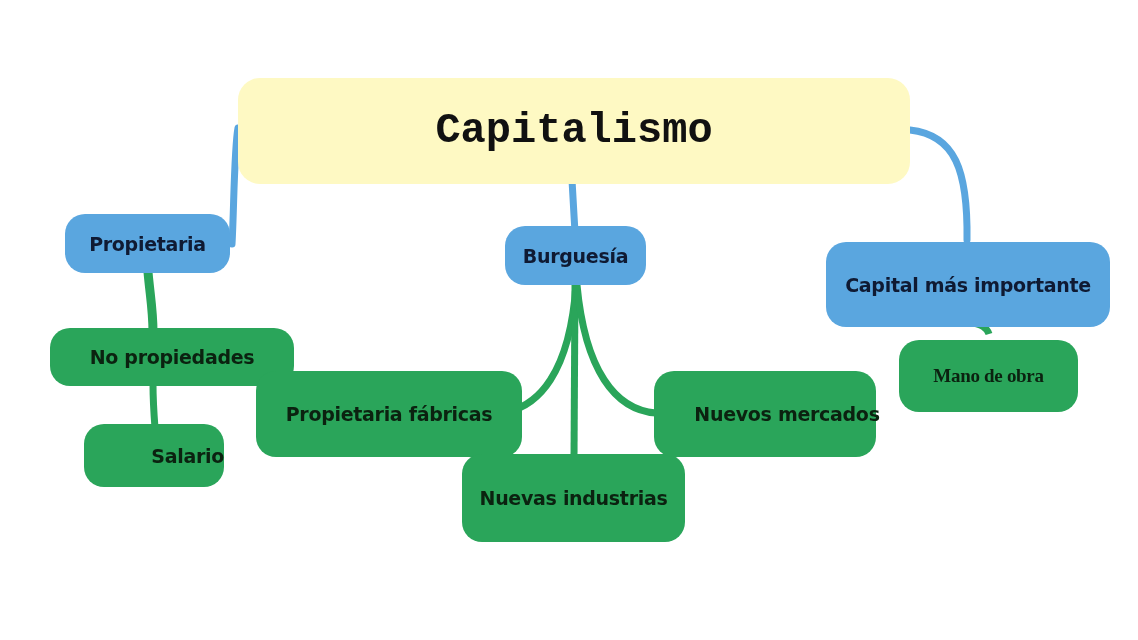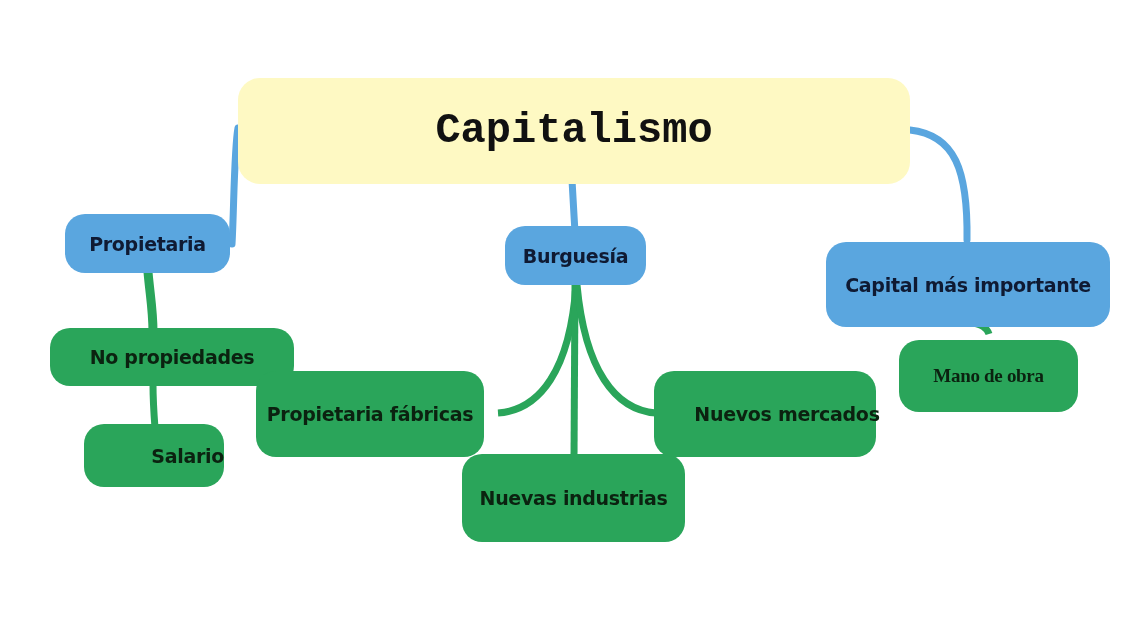--- a/index.html
+++ b/index.html
@@ -56,21 +56,21 @@
   </div>
 
   <div class="node green" style="left:84px; top:424px; width:140px; height:63px;justify-content:flex-end;">
     <span>Salario</span>
   </div>
 
   <div class="node blue" style="left:505px; top:226px; width:141px; height:59px;">
     <span>Burguesía</span>
   </div>
 
-  <div class="node green" style="left:256px; top:371px; width:228px; height:86px;">
+  <div class="node green" style="left:256px; top:371px; width:266px; height:86px;">
     <span>Propietaria fábricas</span>
   </div>
 
   <div class="node green" style="left:462px; top:454px; width:223px; height:88px;">
     <span>Nuevas industrias</span>
   </div>
 
   <div class="node green" style="left:654px; top:371px; width:222px; height:86px;padding-left:44px;">
     <span>Nuevos mercados</span>
   </div>

